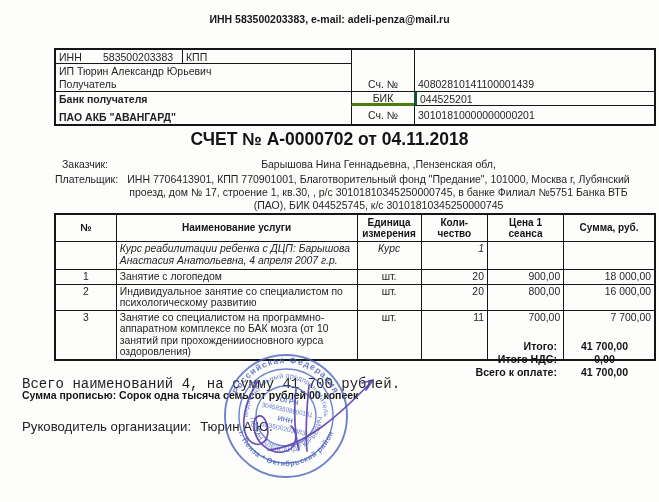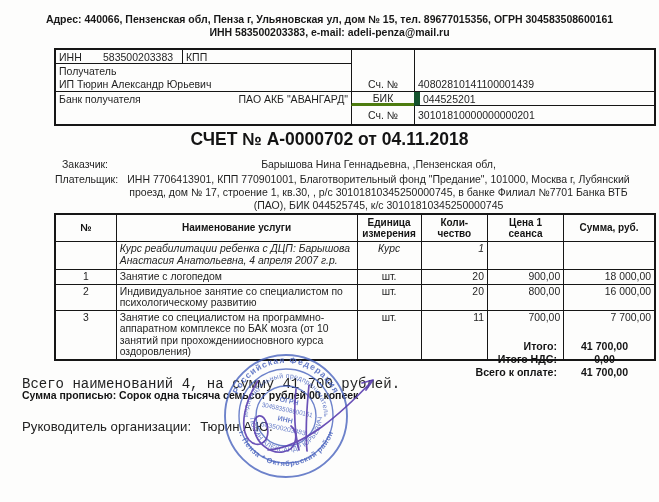--- a/index.html
+++ b/index.html
@@ -20,24 +20,24 @@
   .b-inn  { grid-column:1; grid-row:1; display:flex; border-bottom:1px solid #161616; }
   .b-inn .lab { width:44px; }
   .b-kpp  { grid-column:2; grid-row:1; display:flex; border-left:1px solid #161616; border-bottom:1px solid #161616; }
   .b-rcpt { grid-column:1 / span 2; grid-row:2; border-bottom:1px solid #161616;
             display:flex; flex-direction:column; justify-content:space-between; }
   .b-acc1l{ grid-column:3; grid-row:1 / span 2; border-left:1px solid #161616; border-bottom:1px solid #161616;
             display:flex; align-items:flex-end; justify-content:center; padding-bottom:5px; }
   .b-acc1v{ grid-column:4; grid-row:1 / span 2; border-left:1px solid #161616; border-bottom:1px solid #161616;
             display:flex; align-items:flex-end; padding-bottom:5px; }
   .b-bank { grid-column:1 / span 2; grid-row:3 / span 2;
-            display:flex; flex-direction:row; justify-content:space-between; }
+            display:flex; flex-direction:column; justify-content:space-between;font-weight:bold; }
   .b-bikl { grid-column:3; grid-row:3; border-left:1px solid #161616; border-bottom:3px solid #4d7c0f;
             display:flex; align-items:center; justify-content:center; }
-  .b-bikv { grid-column:4; grid-row:3; border-left:6px solid #14532d; border-bottom:1px solid #161616;
+  .b-bikv { grid-column:4; grid-row:3; border-left:3px solid #14532d; border-bottom:1px solid #161616;
             display:flex; align-items:center; }
   .b-acc2l{ grid-column:3; grid-row:4; border-left:1px solid #161616;
             display:flex; align-items:center; justify-content:center; }
   .b-acc2v{ grid-column:4; grid-row:4; border-left:1px solid #161616;
             display:flex; align-items:center; }
 
   .title { position:absolute; top:129px; left:0; right:0; text-align:center;
            font-size:17.5px; font-weight:bold; color:#141414; }
 
   .parties { position:absolute; top:158px; left:55px; width:588px; font-size:10.5px; line-height:13px;text-align:center; }
@@ -82,36 +82,35 @@
   .stamp-rings { opacity:0.78; }
   .stamp-text  { opacity:0.82; }
   .sig { opacity:0.9; }
 </style>
 </head>
 <body>
 
 <div class="page">
 
   <div class="addr">
-    <div>Адрес: 440066, Пензенская обл, Пенза г, Ульяновская ул, дом № 15, тел. 89677015356, ОГРН 304583508600161</div>
     <div>ИНН 583500203383, e-mail: adeli-penza@mail.ru</div>
   </div>
 
   <div class="bank">
     <div class="cell b-inn">
       <span class="lab">ИНН</span>
       <span>583500203383</span>
     </div>
     <div class="cell b-kpp">
       <span class="lab">КПП</span>
       <span></span>
     </div>
     <div class="cell b-rcpt">
+      <span>ИП Тюрин Александр Юрьевич</span>
       <span>Получатель</span>
-      <span>ИП Тюрин Александр Юрьевич</span>
     </div>
     <div class="cell b-acc1l">Сч. №</div>
     <div class="cell b-acc1v">40802810141100001439</div>
     <div class="cell b-bank">
       <span>Банк получателя</span>
       <span>ПАО АКБ "АВАНГАРД"</span>
     </div>
     <div class="cell b-bikl">БИК</div>
     <div class="cell b-bikv">044525201</div>
     <div class="cell b-acc2l">Сч. №</div>
@@ -120,21 +119,21 @@
 
   <div class="title">СЧЕТ № А-0000702 от 04.11.2018</div>
 
   <div class="parties">
     <div class="prow">
       <span class="plab">Заказчик:</span>
       <span class="pval">Барышова Нина Геннадьевна, ,Пензенская обл,</span>
     </div>
     <div class="prow">
       <span class="plab">Плательщик:</span>
-      <span class="pval">ИНН 7706413901, КПП 770901001, Благотворительный фонд "Предание", 101000, Москва г, Лубянский проезд, дом № 17, строение 1, кв.30, , р/с 30101810345250000745, в банке Филиал №7701 Банка ВТБ (ПАО), БИК 044525745, к/с 30101810345250000745</span>
+      <span class="pval">ИНН 7706413901, КПП 770901001, Благотворительный фонд "Предание", 101000, Москва г, Лубянский проезд, дом № 17, строение 1, кв.30, , р/с 30101810345250000745, в банке Филиал №5751 Банка ВТБ (ПАО), БИК 044525745, к/с 30101810345250000745</span>
     </div>
   </div>
 
   <table class="items">
     <colgroup>
       <col class="c-num">
         <col class="c-name">
         <col class="c-unit">
       <col class="c-qty">
         <col class="c-price">

